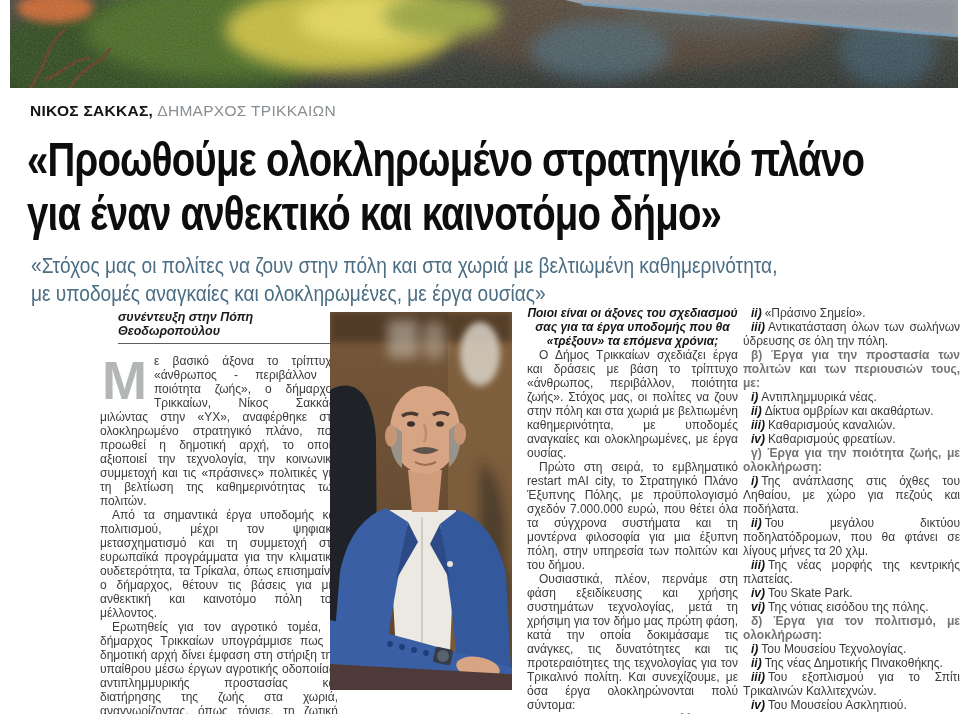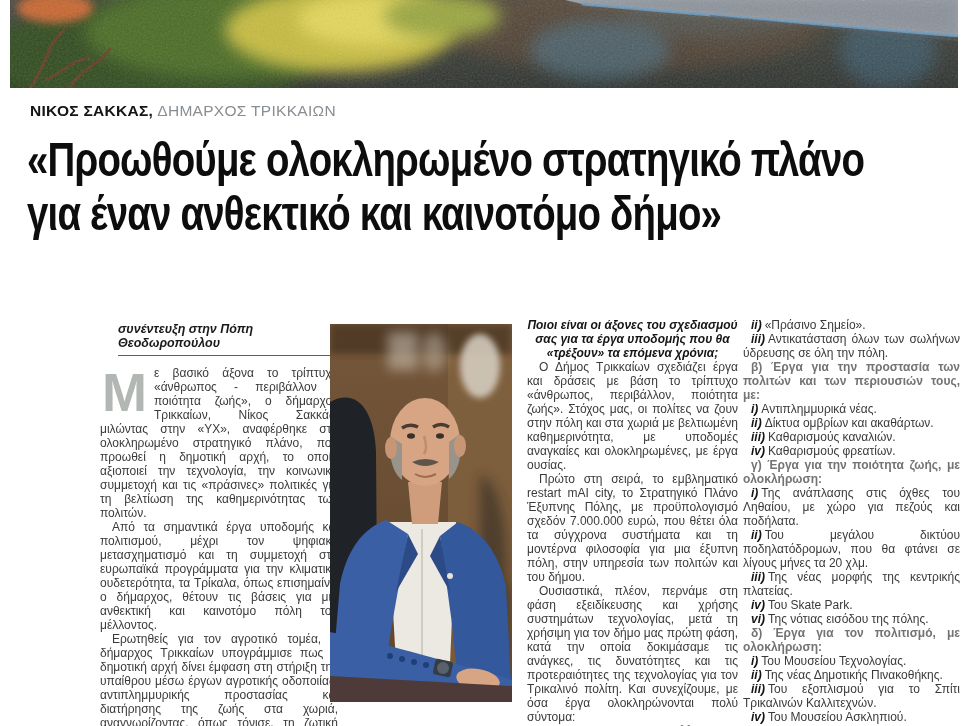--- a/index.html
+++ b/index.html
@@ -18,21 +18,21 @@
   
   .headline{position:absolute;left:27px;top:133px;margin:0;font-weight:700;color:#0d0d0d;
             font-size:48px;line-height:54px;letter-spacing:-1px;}
   .headline .hl{display:block;white-space:nowrap;transform:scaleX(.8);transform-origin:0 50%;}
 
   
   .subhead{position:absolute;left:31px;top:252px;font-size:22.5px;line-height:28px;color:#4b6e84;}
   .subhead .shl{display:block;white-space:nowrap;transform:scaleX(.85);transform-origin:0 50%;}
 
   
-  .main{position:absolute;left:0;top:318px;width:968px;height:408px;overflow:hidden;
+  .main{position:absolute;left:0;top:306px;width:968px;height:408px;overflow:hidden;
         font-size:12px;line-height:14px;color:#3a3a3a;}
   .col{position:absolute;top:0;}
   .col1{left:100px;width:238px;}
   .col3{left:527px;width:211px;}
   .col4{left:743px;width:217px;}
 
   .byline{margin:4px 0 10px 18px;display:inline-block;font-size:12.5px;font-style:italic;
           font-weight:700;color:#1a1a1a;border-bottom:1.5px solid #5a5e60;padding-bottom:5px;}
 
   .item,.p-first{margin:0;text-align:justify;}
@@ -97,20 +97,24 @@
 
   <div class="kicker">
     <span class="kicker-name">ΝΙΚΟΣ ΣΑΚΚΑΣ,</span><span class="kicker-title">ΔΗΜΑΡΧΟΣ ΤΡΙΚΚΑΙΩΝ</span>
   </div>
 
   <h1 class="headline">
     <span class="hl">«Προωθούμε ολοκληρωμένο στρατηγικό πλάνο</span>
     <span class="hl">για έναν ανθεκτικό και καινοτόμο δήμο»</span>
   </h1>
 
+  <div class="subhead">
+    <span class="shl">«Στόχος μας οι πολίτες να ζουν στην πόλη και στα χωριά με βελτιωμένη καθημερινότητα,</span>
+    <span class="shl">με υποδομές αναγκαίες και ολοκληρωμένες, με έργα ουσίας»</span>
+  </div>
 
   <div class="main">
 
     <div class="col col1">
       <span class="byline">συνέντευξη στην Πόπη Θεοδωροπούλου</span>
       <p class="p-first"><span class="dropcap">Μ</span><span class="txt">ε βασικό άξονα το τρίπτυχο «άνθρωπος - περιβάλλον - ποιότητα ζωής», ο δήμαρχος Τρικκαίων, Νίκος Σακκάς, μιλώντας στην «ΥΧ», αναφέρθηκε στο ολοκληρωμένο στρατηγικό πλάνο, που προωθεί η δημοτική αρχή, το οποίο αξιοποιεί την τεχνολογία, την κοινωνική συμμετοχή και τις «πράσινες» πολιτικές για τη βελτίωση της καθημερινότητας των πολιτών.</span></p>
       <div>
           <p class="item k-p"><span class="txt">Από τα σημαντικά έργα υποδομής και πολιτισμού, μέχρι τον ψηφιακό μετασχηματισμό και τη συμμετοχή στα ευρωπαϊκά προγράμματα για την κλιματική ουδετερότητα, τα Τρίκαλα, όπως επισημαίνει ο δήμαρχος, θέτουν τις βάσεις για μια ανθεκτική και καινοτόμο πόλη του μέλλοντος.</span></p>
           <p class="item k-p"><span class="txt">Ερωτηθείς για τον αγροτικό τομέα, ο δήμαρχος Τρικκαίων υπογράμμισε πως η δημοτική αρχή δίνει έμφαση στη στήριξη της υπαίθρου μέσω έργων αγροτικής οδοποιίας, αντιπλημμυρικής προστασίας και διατήρησης της ζωής στα χωριά, αναγνωρίζοντας, όπως τόνισε, τη ζωτική σημασία του πρωτογενούς τομέα για την τοπική οικονομία.</span></p>
         </div>

